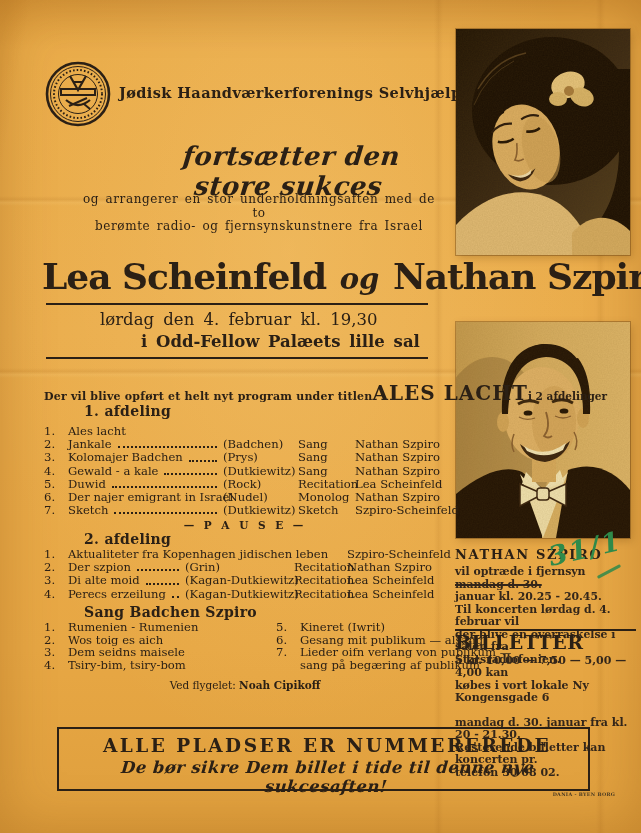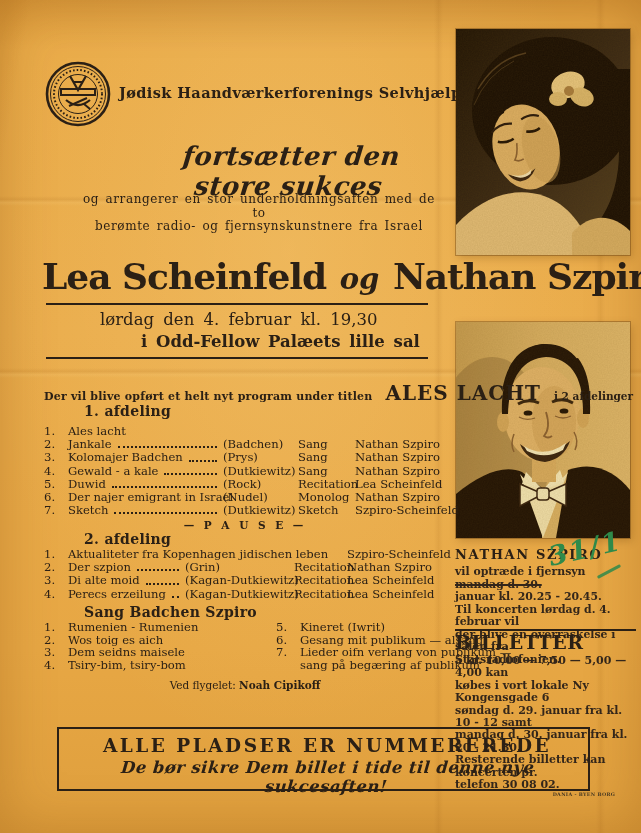--- a/index.html
+++ b/index.html
@@ -20,21 +20,21 @@
   .org-name{left:119px;top:84px;font-weight:bold;font-size:14.5px;letter-spacing:.4px;white-space:nowrap;}
   .tag-script{left:140px;top:141px;width:300px;text-align:center;font-style:italic;font-weight:bold;font-size:26px;transform:skewX(-6deg);letter-spacing:.5px;}
   .tag-line{left:78px;width:362px;text-align:center;font-size:12px;letter-spacing:.6px;word-spacing:2px;}
 
   .main-title{left:42px;top:255px;width:592px;font-weight:bold;font-size:36px;letter-spacing:-1px;white-space:nowrap;}
   .main-title .og{font-style:italic;font-size:29px;letter-spacing:0;padding:0 2px;}
   .rule{background:#2b2015;height:2px;}
   .date-line{left:100px;top:310px;font-weight:normal;font-size:16.5px;word-spacing:4px;white-space:nowrap;}
   .venue-line{left:141px;top:332px;font-weight:bold;font-size:16.5px;word-spacing:3px;white-space:nowrap;}
 
-  .prog-intro{left:44px;top:381px;width:440px;display:flex;align-items:baseline;gap:13px;white-space:nowrap;}
+  .prog-intro{left:44px;top:381px;width:440px;display:flex;align-items:baseline;gap:0;white-space:nowrap;}
   .prog-intro .pre{font-size:11px;font-weight:bold;letter-spacing:.2px;}
   .prog-intro .big{font-size:20px;font-weight:bold;letter-spacing:1px;}
   .prog-intro .post{font-size:10.5px;font-weight:bold;}
 
   .sec-head{font-weight:bold;font-size:14px;letter-spacing:.3px;}
   .ptable{left:44px;top:0;width:402px;font-size:11.6px;line-height:13.2px;white-space:nowrap;}
   .prow{display:grid;grid-template-columns:24px 155px 75px 57px auto;}
   .ptable2 .prow{grid-template-columns:24px 117px 109px 53px auto;}
   .prow .ttl{display:flex;}
   .prow.dots .leader{flex:1;border-bottom:2px dotted #2b2015;margin:0 6px 3px 6px;}
@@ -364,21 +364,21 @@
   <div class="abs handwriting">31/1</div>
   <div class="abs hw-flick"></div>
 
   <div class="abs vrule"></div>
 
   <div class="abs bil">
     <div class="bil-head">BILLETTER</div>
     <div class="bil-body">
       <span>å kr. 10,00 — 7,50 — 5,00 — 4,00 kan</span><br>
       <span>købes i vort lokale Ny Kongensgade 6</span><br>
-      <span>søndag d. 29. januar fra kl. 10 - 12 samt</span><br>
+      <br>
       <span>mandag d. 30. januar fra kl. 20 - 21.30.</span><br>
       <span>Resterende billetter kan koncerten pr.</span><br>
       <span>telefon 30 08 02.</span>
     </div>
   </div>
 
   <div class="abs footer-box">
     <div class="fb1">ALLE PLADSER ER NUMMEREREDE</div>
     <div class="fb2">De bør sikre Dem billet i tide til denne nye sukcesaften!</div>
   </div>

